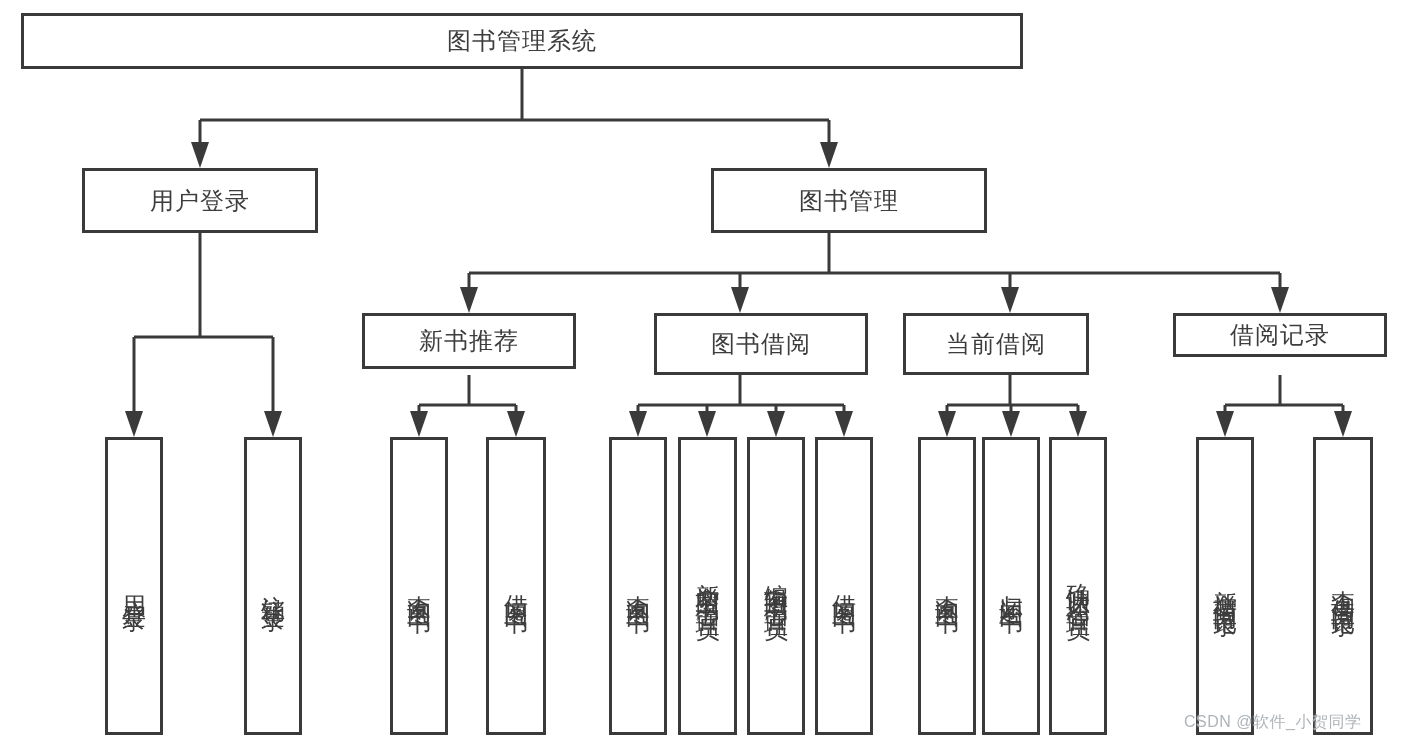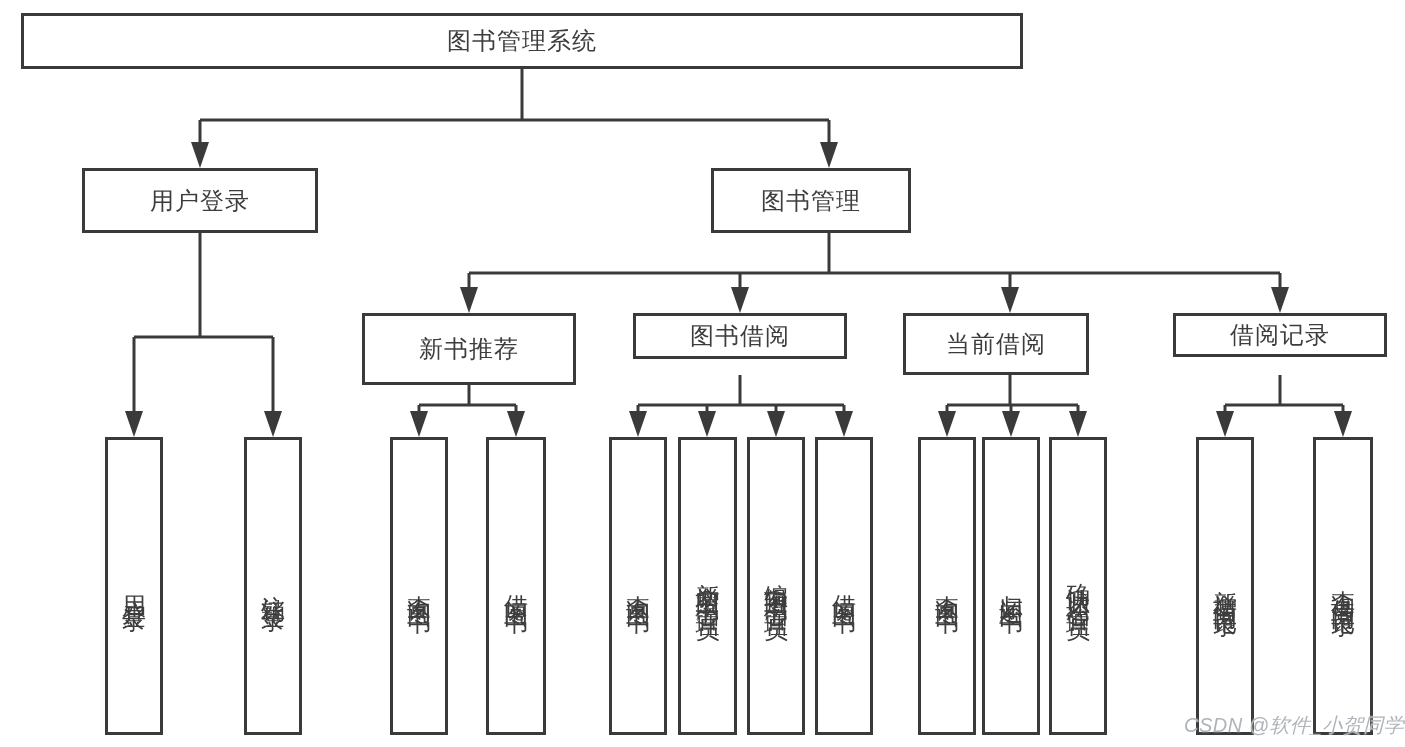--- a/index.html
+++ b/index.html
@@ -55,27 +55,26 @@
     font-size: 24px;
     letter-spacing: 5px;
     line-height: 1;
     color: var(--text);
   }
 
   .watermark {
     position: absolute;
     left: 1184px;
     top: 712px;
-    font-size: 20px;
+    font-size: 16px;
     letter-spacing: 0.5px;
     color: var(--watermark);
     white-space: nowrap;
     z-index: 5;
     text-shadow: 0 0 2px rgba(255,255,255,0.9);
-    font-style: italic;
   }
 </style>
 </head>
 <body>
 
 <div class="canvas">
 
   <svg class="connector-layer" viewBox="0 0 1405 747" xmlns="http://www.w3.org/2000/svg">
     <g fill="none" stroke="currentColor" stroke-width="3">
       <path d="M522 69 V120 M200 120 H829 M200 120 V144 M829 120 V144"></path>
@@ -105,24 +104,24 @@
       <polygon points="1002,411 1020,411 1011,437"></polygon>
       <polygon points="1069,411 1087,411 1078,437"></polygon>
       <polygon points="1216,411 1234,411 1225,437"></polygon>
       <polygon points="1334,411 1352,411 1343,437"></polygon>
     </g>
   </svg>
 
   <div class="box hbox" style="left:21px; top:13px; width:1002px; height:56px">图书管理系统</div>
 
   <div class="box hbox" style="left:82px; top:168px; width:236px; height:65px">用户登录</div>
-  <div class="box hbox" style="left:711px; top:168px; width:200px; height:65px">图书管理</div>
+  <div class="box hbox" style="left:711px; top:168px; width:276px; height:65px">图书管理</div>
 
-  <div class="box hbox" style="left:362px; top:313px; width:214px; height:72px">新书推荐</div>
-  <div class="box hbox" style="left:633px; top:313px; width:214px; height:46px">图书借阅</div>
+  <div class="box hbox" style="left:362px; top:313px; width:214px; height:56px">新书推荐</div>
+  <div class="box hbox" style="left:654px; top:313px; width:214px; height:62px">图书借阅</div>
   <div class="box hbox" style="left:903px; top:313px; width:186px; height:62px">当前借阅</div>
   <div class="box hbox" style="left:1173px; top:313px; width:214px; height:44px">借阅记录</div>
 
   <div class="box vbox" style="left:105px">
     <span class="vtext">用户登录</span>
   </div>
   <div class="box vbox" style="left:244px">
     <span class="vtext">注销登录</span>
   </div>
 

